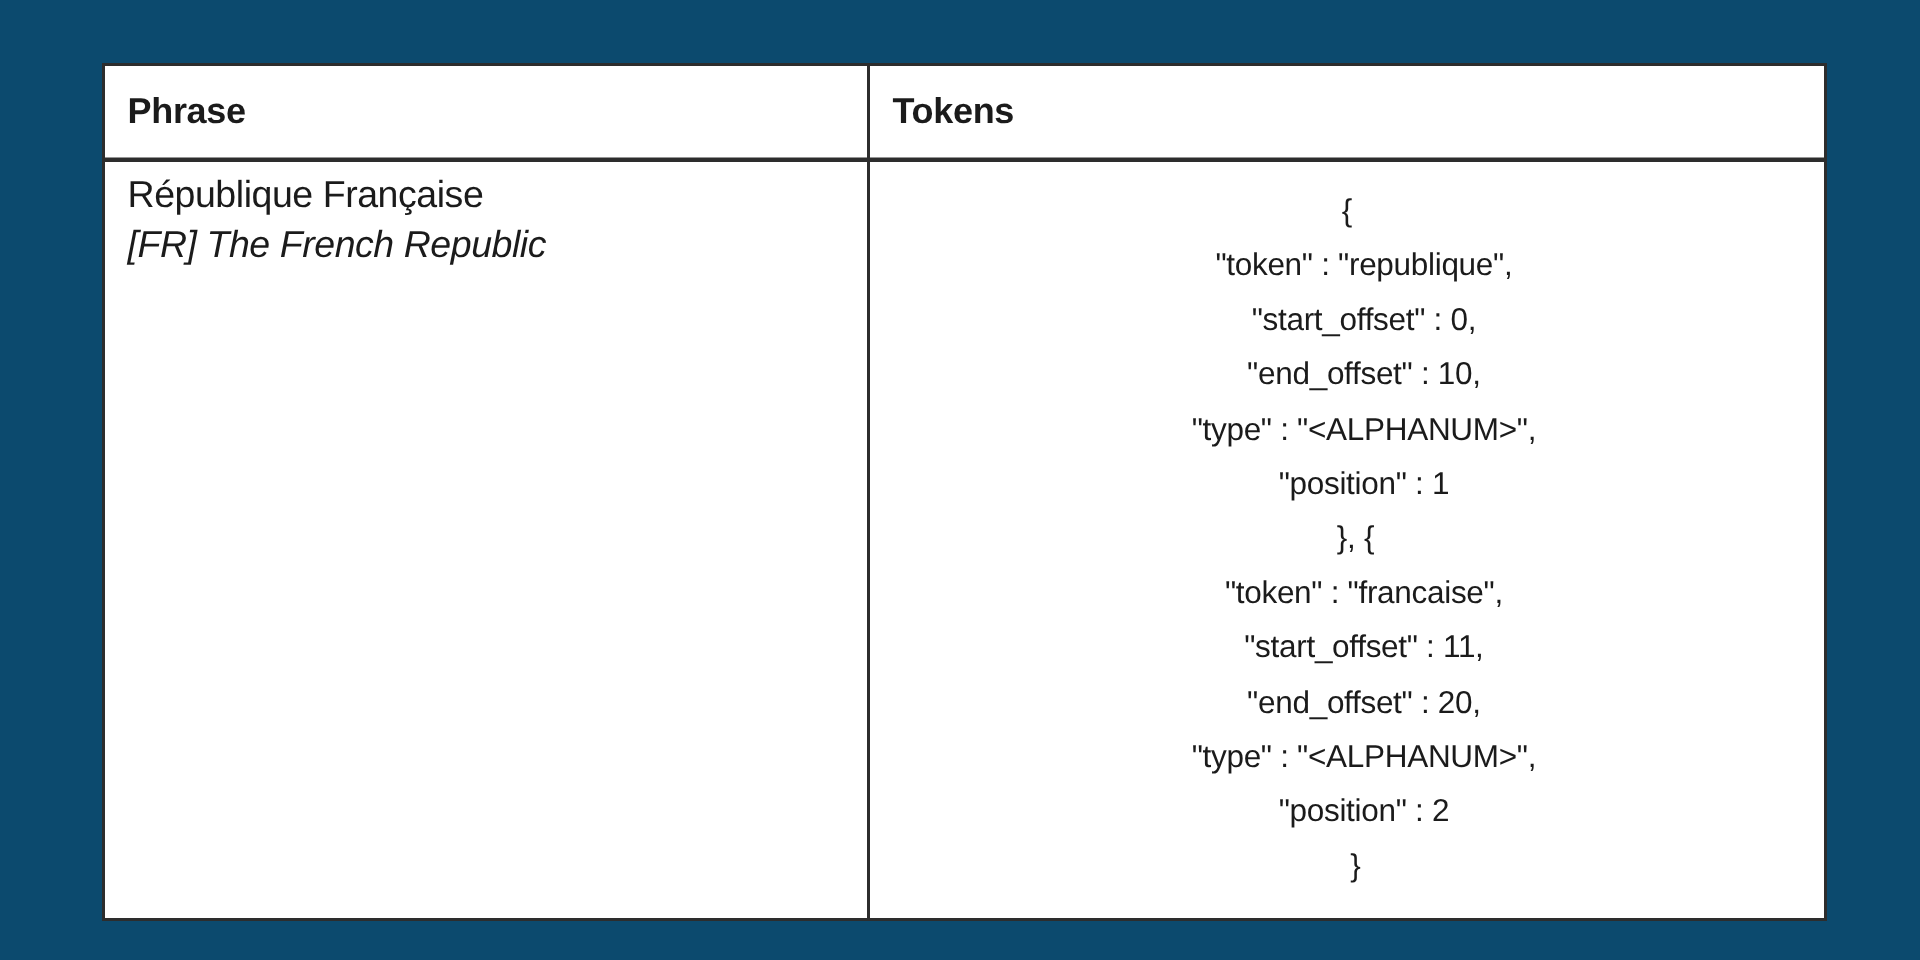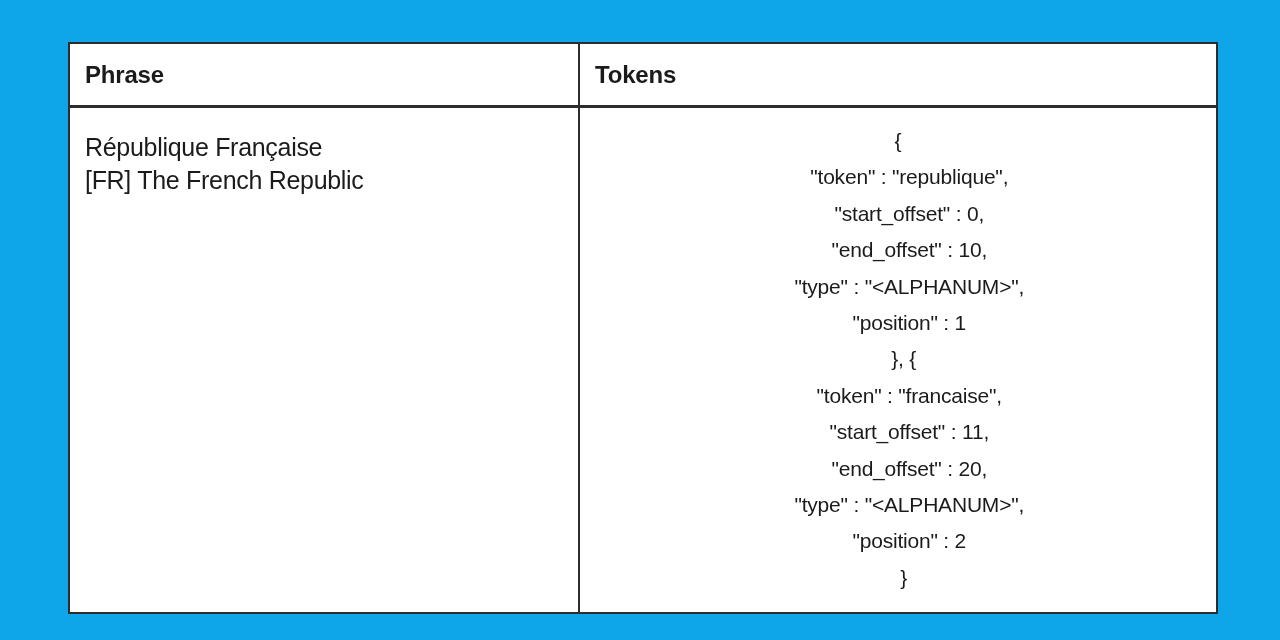--- a/index.html
+++ b/index.html
@@ -10,21 +10,21 @@
     background: #ffffff;
     font-family: "Liberation Sans", sans-serif;
     color: #1b1b1b;
     overflow: hidden;
   }
 
   .canvas {
     position: relative;
     width: 1280px;
     height: 640px;
-    background: #0ea5e9;
+    background: #0c4a6e;
   }
 
   .doc-table {
     position: absolute;
     left: 68px;
     top: 42px;
     width: 1150px;
     height: 572px;
     border: 2px solid #2d2d2d;
     background: #ffffff;
@@ -42,33 +42,34 @@
     font-weight: bold;
     letter-spacing: -0.2px;
   }
 
   .col-tokens {
     border-left: 2px solid #2d2d2d;
     text-align: center;
   }
 
   .td {
-    padding: 23px 15px 15px 15px;
+    padding: 6px 15px 15px 15px;
     overflow: hidden;
   }
 
   .phrase-line {
     font-size: 25px;
     line-height: 33px;
     letter-spacing: -0.3px;
   }
 
   .translation-line {
     font-size: 25px;
     line-height: 33px;
+    font-style: italic;
     letter-spacing: -0.3px;
   }
 
   .td.col-tokens {
     padding: 15px 14px 15px 14px;
   }
 
   pre.tokens-code {
     font-family: "Liberation Sans", sans-serif;
     font-size: 21px;

